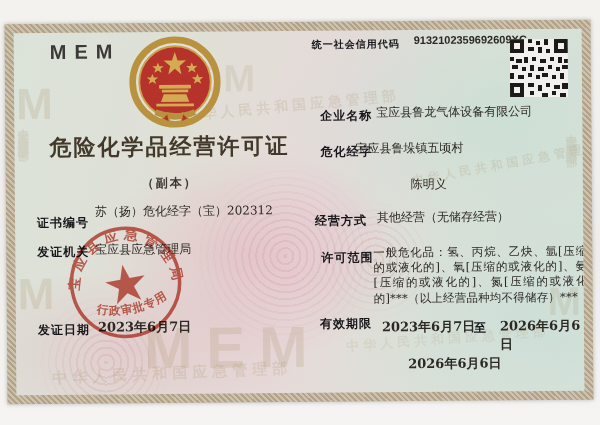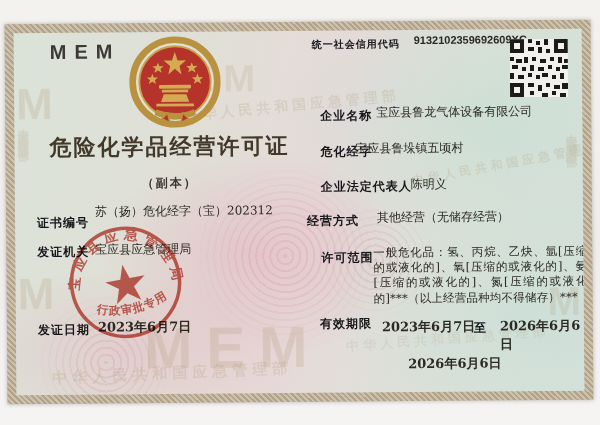--- a/index.html
+++ b/index.html
@@ -90,21 +90,21 @@
   .r-credit-val { left:400px; top:4px;  font-size:11px; font-weight:bold;
                   font-family:"Liberation Sans", sans-serif; color:#2a2824; }
   .qr { position:absolute; left:496px; top:10px; width:58px; height:58px; }
 
   .r-comp-lbl  { left:306px; top:77px; }
   .r-comp-val  { left:362px; top:74px; }
   .r-addr-lbl  { left:306px; top:113px; }
   .r-addr-val  { left:341px; top:110px; }
   .r-legal-lbl { left:306px; top:148px; }
   .r-legal-val { left:396px; top:146px; }
-  .r-mode-lbl  { left:292px; top:182px; }
+  .r-mode-lbl  { left:300px; top:182px; }
   .r-mode-val  { left:362px; top:179px; }
   .r-scope-lbl { left:306px; top:219px; }
   .r-scope-val { left:358px; top:215px; width:214px; font-size:11.5px; line-height:1.32;
                  text-align:justify; letter-spacing:.2px; }
   .r-valid-lbl { left:304px; top:285px; }
   .r-valid-from{ left:366px; top:288px; font-weight:bold; font-size:13px; }
   .r-valid-zhi { left:458px; top:290px; font-weight:bold; }
   .r-valid-to  { left:484px; top:288px; font-weight:bold; font-size:13px; }
   .r-ext-lbl   { left:304px; top:328px; }
   .r-ext-val   { left:392px; top:325px; font-weight:bold; font-size:13px; }
@@ -227,21 +227,20 @@
         <rect x="25" y="27" width="3" height="2"></rect>
       </g>
     </svg>
 
     <span class="lbl r-comp-lbl">企业名称</span>
     <span class="val r-comp-val">宝应县鲁龙气体设备有限公司</span>
 
     <span class="lbl r-addr-lbl">危化经字</span>
     <span class="val r-addr-val">宝应县鲁垛镇五顷村</span>
 
-    <span class="lbl r-legal-lbl">企业法定代表人</span>
     <span class="val r-legal-val">陈明义</span>
 
     <span class="lbl r-mode-lbl">经营方式</span>
     <span class="val r-mode-val">其他经营（无储存经营）</span>
 
     <span class="lbl r-scope-lbl">许可范围</span>
     <div class="val r-scope-val">一般危化品：氢、丙烷、乙炔、氩[压缩的或液化的]、氧[压缩的或液化的]、氨[压缩的或液化的]、氮[压缩的或液化的]***（以上经营品种均不得储存）***</div>
 
     <span class="lbl r-valid-lbl">有效期限</span>
     <span class="val r-valid-from">2023年6月7日</span>

